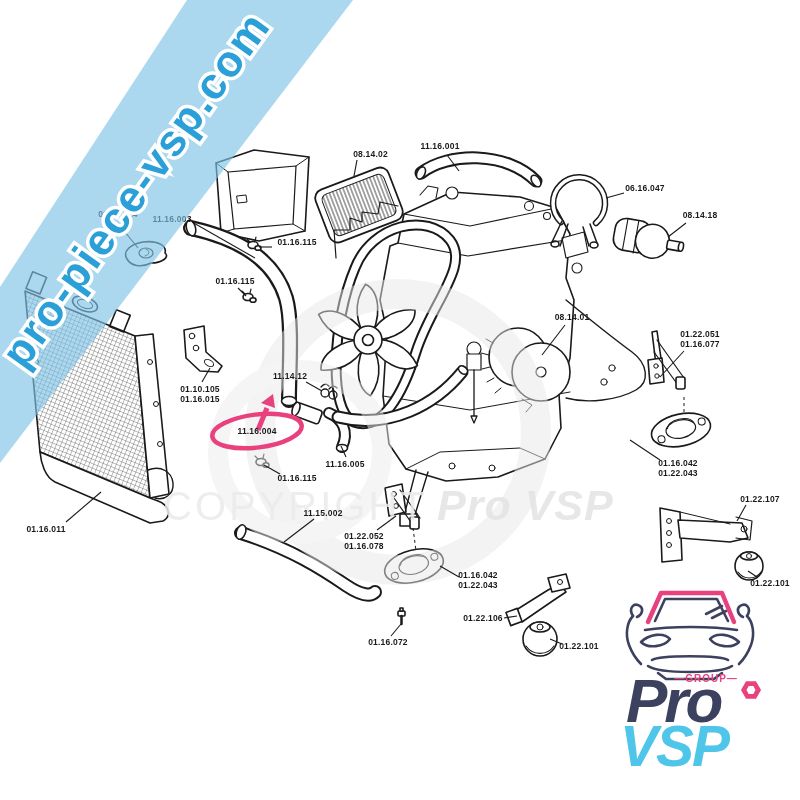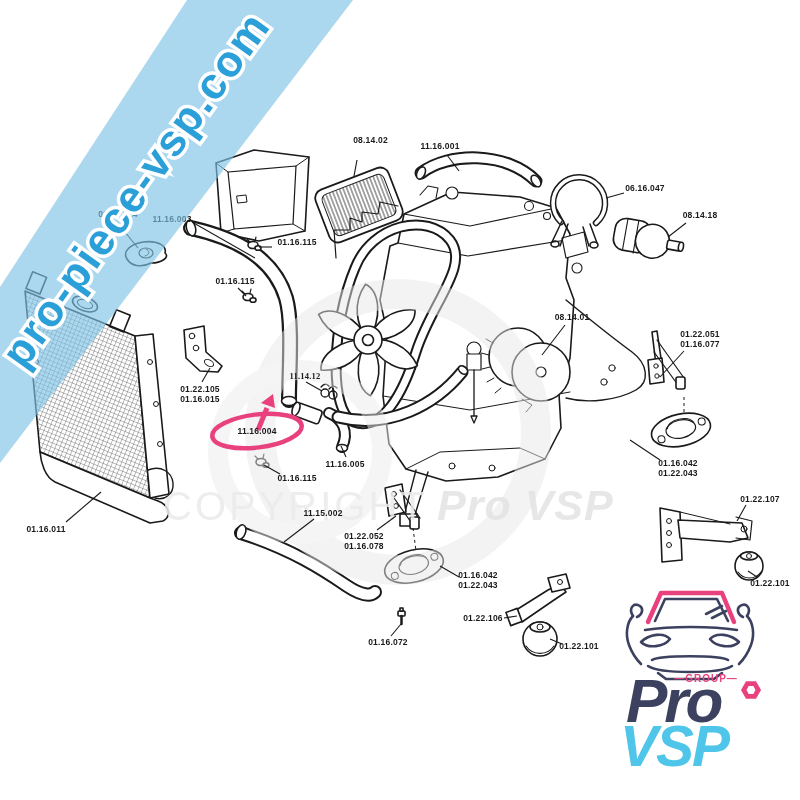--- a/index.html
+++ b/index.html
@@ -323,43 +323,43 @@
   </g>
 </svg>
 
 <div id="labels-layer">
       <div class="part-label" style="left: 118px; top: 209px;">
         <div>01.02.124</div>
       </div>
       <div class="part-label" style="left: 172px; top: 214px;">
         <div>11.16.003</div>
       </div>
-      <div class="part-label" style="left: 357px; top: 135px; padding-left: 27px;">
+      <div class="part-label" style="left: 357px; top: 149px; padding-left: 27px;">
         <div>08.14.02</div>
       </div>
       <div class="part-label" style="left: 440px; top: 141px;">
         <div>11.16.001</div>
       </div>
       <div class="part-label" style="left: 645px; top: 183px;">
         <div>06.16.047</div>
       </div>
       <div class="part-label" style="left: 700px; top: 210px;">
         <div>08.14.18</div>
       </div>
       <div class="part-label" style="left: 297px; top: 237px;">
         <div>01.16.115</div>
       </div>
       <div class="part-label" style="left: 235px; top: 276px;">
         <div>01.16.115</div>
       </div>
       <div class="part-label" style="left: 200px; top: 384px;">
-        <div>01.22.105</div>
+        <div>01.10.105</div>
         <div>01.16.015</div>
       </div>
-      <div class="part-label" style="left: 305px; top: 371px; font-family: Liberation Serif, serif;">
+      <div class="part-label" style="left: 290px; top: 371px;">
         <div>11.14.12</div>
       </div>
       <div class="part-label" style="left: 257px; top: 426px;">
         <div>11.16.004</div>
       </div>
       <div class="part-label" style="left: 345px; top: 459px;">
         <div>11.16.005</div>
       </div>
       <div class="part-label" style="left: 297px; top: 473px;">
         <div>01.16.115</div>

